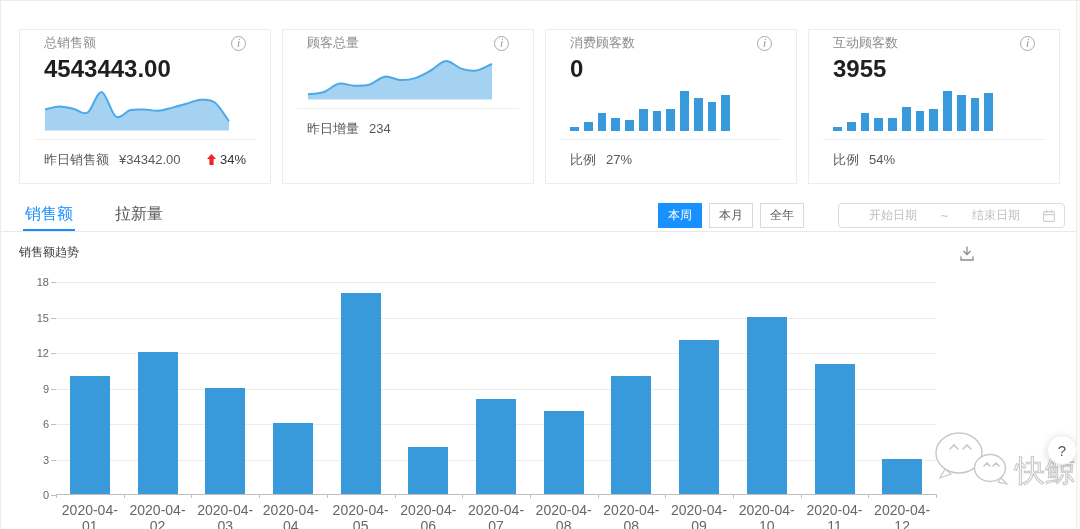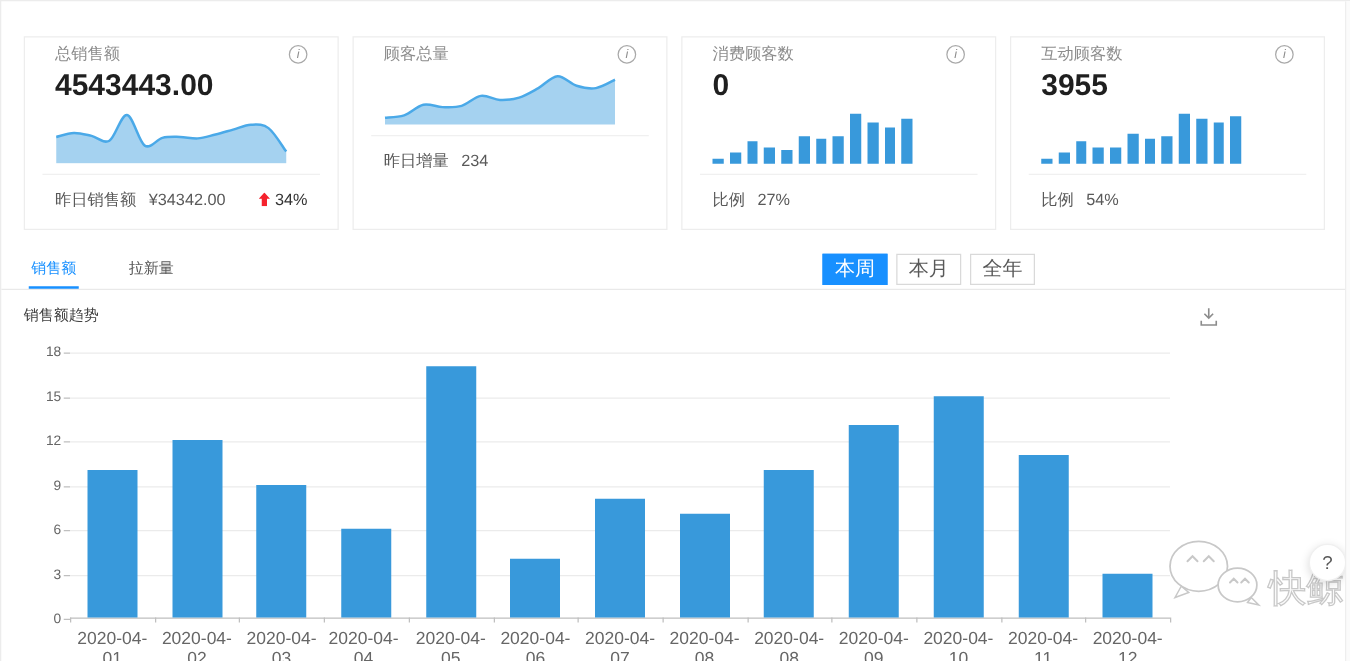--- a/index.html
+++ b/index.html
@@ -20,27 +20,27 @@
   .spark-bars { margin-top:8px; width:160px; height:40px; display:flex; align-items:flex-end; gap:5px; }
   .spark-bars .mbar { flex:1; background:#3899db; }
   .card-divider { border:none; border-top:1px solid #f0f0f0; margin:8px -10px 0; }
   .card-footer { height:39px; display:flex; align-items:center; font-size:13px; color:#595959; }
   .f-value { margin-left:10px; }
   .delta { margin-left:auto; display:flex; align-items:center; gap:4px; color:#333; }
 
   
   .tabbar { position:absolute; left:0; right:0; top:198px; height:33px; border-bottom:1px solid #e9e9e9; }
   .tabs { display:flex; gap:38px; padding-left:22px; height:100%; }
-  .tab { font-size:12px; color:#595959; height:100%; display:flex; align-items:center;
+  .tab { font-size:16px; color:#595959; height:100%; display:flex; align-items:center;
          cursor:pointer; border-bottom:2px solid transparent; padding:0 2px; }
   .tab.active { color:#1890ff; border-bottom-color:#1890ff; }
 
   
   .range-buttons { position:absolute; left:657px; top:202px; display:flex; gap:7px; }
-  .rbtn { height:25px; padding:0 9px; font-size:16px; border:1px solid #d9d9d9; border-radius:0;
+  .rbtn { height:25px; padding:0 9px; font-size:12px; border:1px solid #d9d9d9; border-radius:0;
           background:#fff; color:#595959; display:flex; align-items:center; cursor:pointer; }
   .rbtn.active { background:#1890ff; border-color:#1890ff; color:#fff; }
   .daterange { position:absolute; left:837px; top:202px; width:227px; height:25px;
                border:1px solid #dcdcdc; border-radius:4px; display:flex; align-items:center;
                font-size:12px; color:#bfbfbf; padding:0 8px; background:#fff; }
   .dr-cell { flex:1; text-align:center; cursor:text; }
   .dr-sep { padding:0 2px; }
 
   
   .chart-title { position:absolute; left:18px; top:243px; font-size:12px; color:#404040; }
@@ -174,20 +174,29 @@
       <div class="tab">拉新量</div>
     </div>
   </div>
 
   <div class="range-buttons">
     <button class="rbtn active">本周</button>
     <button class="rbtn">本月</button>
     <button class="rbtn">全年</button>
   </div>
 
+  <div class="daterange">
+    <span class="dr-cell">开始日期</span>
+    <span class="dr-sep">~</span>
+    <span class="dr-cell">结束日期</span>
+    <svg width="14" height="14" viewBox="0 0 14 14" fill="none" stroke="#cfcfcf" stroke-width="1.1">
+      <rect x="1.6" y="2.6" width="10.8" height="9.8" rx="1.2"></rect>
+      <path d="M4.5 1 v3 M9.5 1 v3 M1.6 5.6 h10.8"></path>
+    </svg>
+  </div>
 
   <div class="chart-title">销售额趋势</div>
   <div class="dl-btn">
     <svg width="18" height="17" viewBox="0 0 18 17" fill="none" stroke="#8c8c8c" stroke-width="1.3">
       <path d="M9 1.5 v7.5"></path>
       <path d="M5.5 6 L9 9.5 L12.5 6"></path>
       <path d="M3 11.5 v3.5 h12 v-3.5"></path>
     </svg>
   </div>
 

